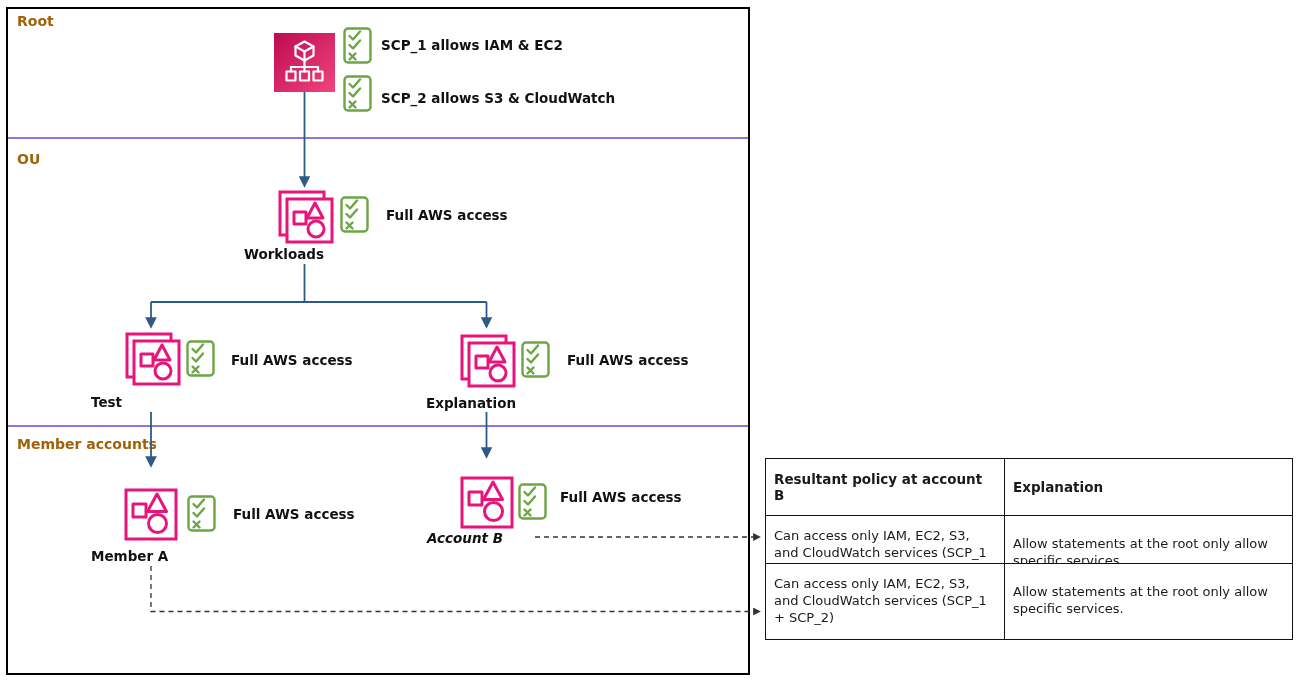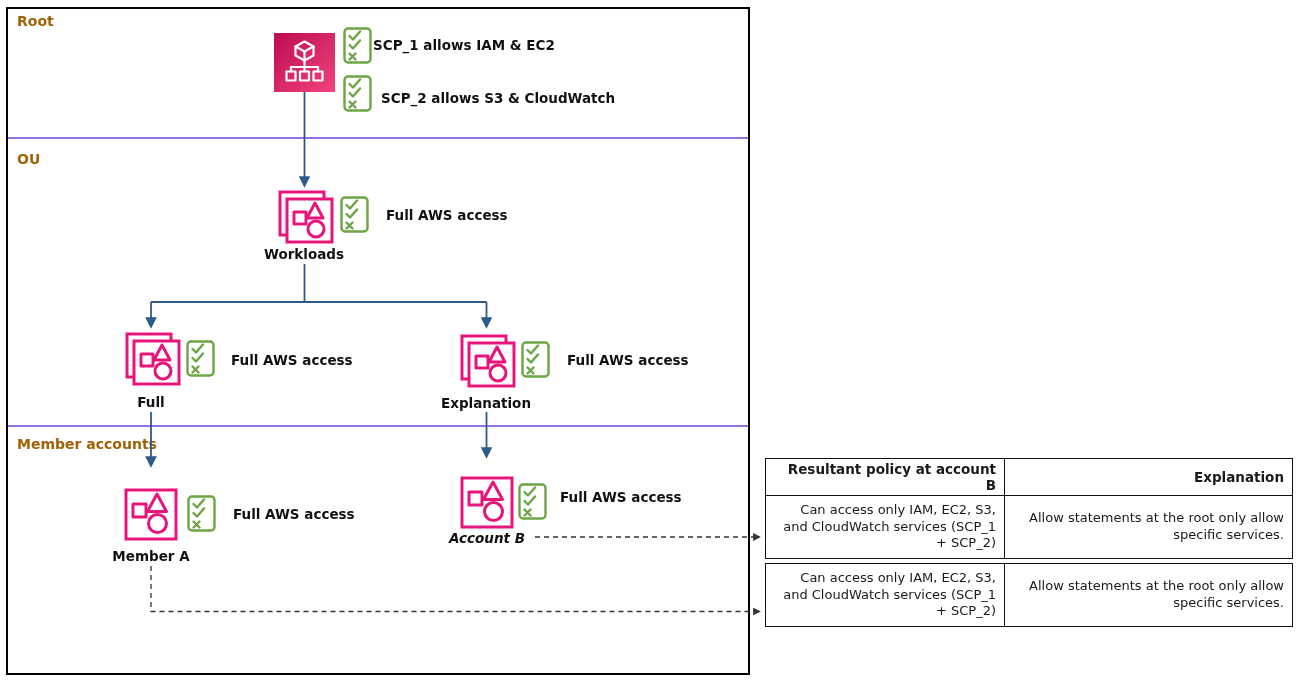--- a/index.html
+++ b/index.html
@@ -6,30 +6,30 @@
   .canvas{
     position:relative;width:1296px;height:682px;background:#ffffff;overflow:hidden;
     font-family:"DejaVu Sans","Liberation Sans",sans-serif;color:#1a1a1a;
   }
   .org-box{
     position:absolute;left:6px;top:7px;width:740px;height:664px;
     border:2px solid #000000;background:#ffffff;box-sizing:content-box;
   }
   .hdivider{position:absolute;left:8px;width:740px;height:2px;background:#9471E0;}
   .section-label{position:absolute;font-size:14px;font-weight:600;color:#a16207;}
-  .node-label{position:absolute;font-size:13.5px;font-weight:600;color:#111111;text-align:center;}
+  .node-label{position:absolute;font-size:13.5px;font-weight:600;color:#111111;text-align:left;}
   .scp-label{position:absolute;font-size:13.5px;font-weight:600;color:#111111;white-space:nowrap;}
   .icon{position:absolute;}
   svg.overlay{position:absolute;left:0;top:0;pointer-events:none;}
   .policy-table{
     position:absolute;border-collapse:collapse;table-layout:fixed;background:#ffffff;
   }
   .policy-table td,.policy-table th{
-    border:1.5px solid #111111;text-align:right;vertical-align:middle;
-    padding:2px 8px;box-sizing:border-box;
+    border:1.5px solid #111111;text-align:left;vertical-align:middle;
+    padding:12px 8px;box-sizing:border-box;
   }
   .policy-table th{font-size:13.5px;font-weight:700;height:32px;}
   .policy-table td{font-size:13px;font-weight:400;height:63px;line-height:1.3;}
   .col-policy{width:239px;}
   .col-explain{width:288px;}
 </style>
 </head>
 <body>
 
 <div class="canvas">
@@ -88,21 +88,21 @@
   </svg>
 
   <svg class="icon" style="left:343px;top:27px;" width="29" height="37" viewBox="0 0 29 37">
     <rect x="1.5" y="1.5" width="26" height="34" rx="3.5" fill="#ffffff" stroke="#6CA544" stroke-width="2.4"></rect>
     <g stroke="#6CA544" stroke-width="2.4" fill="none" stroke-linecap="round" stroke-linejoin="round">
       <path d="M6.5,9 L10,12.5 L17,4.5"></path>
       <path d="M6.5,18 L10,21.5 L17,13.5"></path>
       <path d="M6.5,26.5 L12.5,32.5 M12.5,26.5 L6.5,32.5"></path>
     </g>
   </svg>
-  <div class="scp-label" style="left:373px;top:37px;text-align:right;">SCP_1 allows IAM &amp; EC2</div>
+  <div class="scp-label" style="left:381px;top:37px;text-align:right;">SCP_1 allows IAM &amp; EC2</div>
 
   <svg class="icon" style="left:343px;top:75px;" width="29" height="37" viewBox="0 0 29 37">
     <rect x="1.5" y="1.5" width="26" height="34" rx="3.5" fill="#ffffff" stroke="#6CA544" stroke-width="2.4"></rect>
     <g stroke="#6CA544" stroke-width="2.4" fill="none" stroke-linecap="round" stroke-linejoin="round">
       <path d="M6.5,9 L10,12.5 L17,4.5"></path>
       <path d="M6.5,18 L10,21.5 L17,13.5"></path>
       <path d="M6.5,26.5 L12.5,32.5 M12.5,26.5 L6.5,32.5"></path>
     </g>
   </svg>
   <div class="scp-label" style="left:381px;top:90px;text-align:right;">SCP_2 allows S3 &amp; CloudWatch</div>
@@ -138,21 +138,21 @@
   </svg>
   <svg class="icon" style="left:186px;top:340px;" width="29" height="37" viewBox="0 0 29 37">
     <rect x="1.5" y="1.5" width="26" height="34" rx="3.5" fill="#ffffff" stroke="#6CA544" stroke-width="2.4"></rect>
     <g stroke="#6CA544" stroke-width="2.4" fill="none" stroke-linecap="round" stroke-linejoin="round">
       <path d="M6.5,9 L10,12.5 L17,4.5"></path>
       <path d="M6.5,18 L10,21.5 L17,13.5"></path>
       <path d="M6.5,26.5 L12.5,32.5 M12.5,26.5 L6.5,32.5"></path>
     </g>
   </svg>
   <div class="scp-label" style="left:231px;top:352px;">Full AWS access</div>
-  <div class="node-label" style="left:91px;top:394px;width:120px;">Full</div>
+  <div class="node-label" style="left:91px;top:394px;width:120px;">Test</div>
 
   <svg class="icon" style="left:457px;top:331px;" width="59" height="57" viewBox="0 0 59 57">
     <rect x="5" y="5" width="44" height="43" fill="none" stroke="#E7157B" stroke-width="3"></rect>
     <rect x="12" y="12" width="45" height="43" fill="#ffffff" stroke="#E7157B" stroke-width="3"></rect>
     <g stroke="#E7157B" stroke-width="3" fill="none" stroke-linejoin="round">
       <rect x="19" y="25" width="12" height="12"></rect>
       <path d="M40,16 L48,31 H32 Z"></path>
       <circle cx="41" cy="42" r="8"></circle>
     </g>
   </svg>

